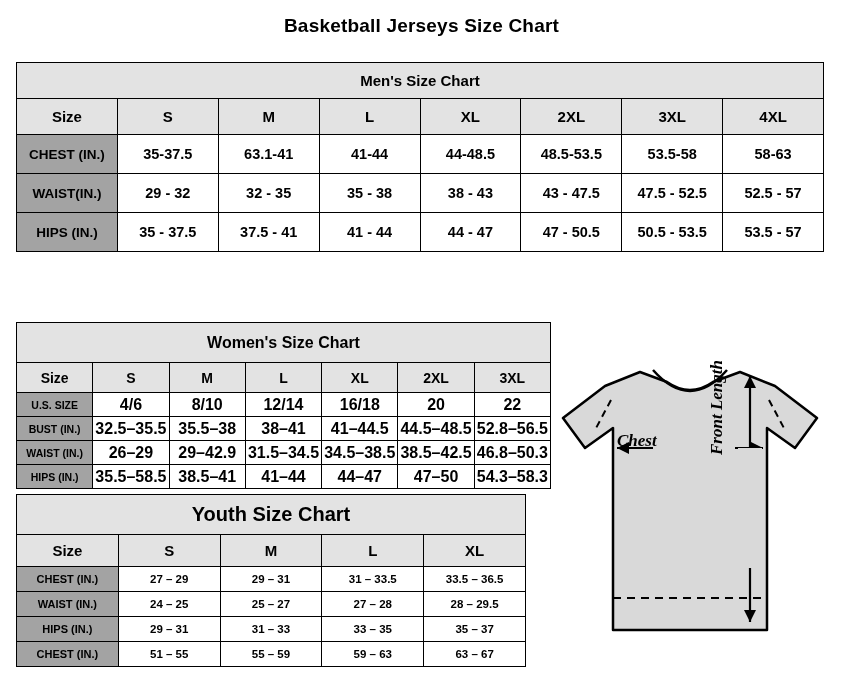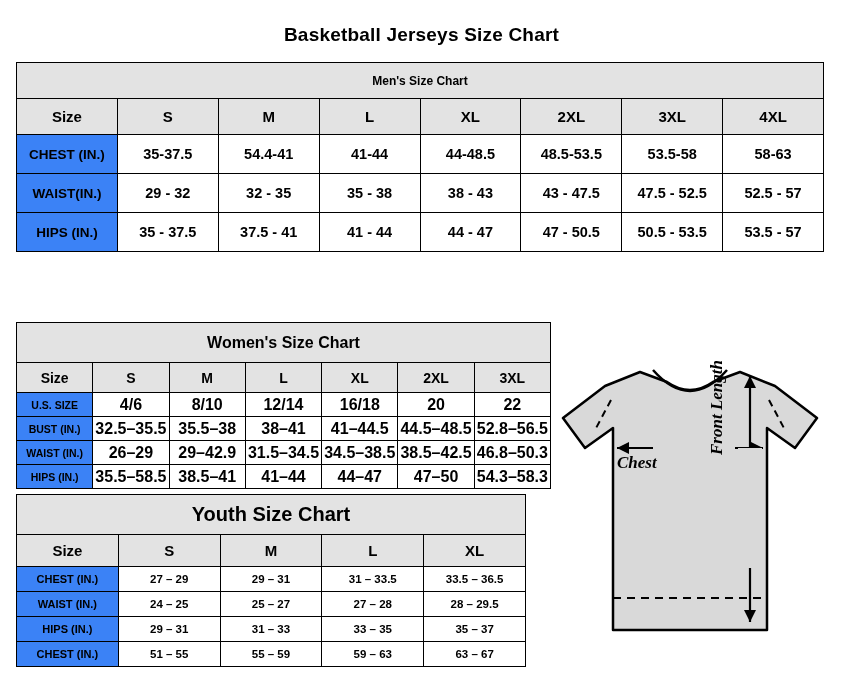--- a/index.html
+++ b/index.html
@@ -10,21 +10,21 @@
     font-family: "Liberation Sans", sans-serif;
     color: #000;
     overflow: hidden;
   }
   .page { position: relative; width: 843px; height: 679px; }
 
   .page-title {
     text-align: center;
     font-size: 19px;
     font-weight: bold;
-    padding-top: 24px;
+    padding-top: 15px;
     letter-spacing: 0.2px;
   }
 
   table {
     border-collapse: collapse;
     table-layout: fixed;
   }
   table td, table th {
     border: 1px solid #000;
     text-align: center;
@@ -36,31 +36,31 @@
     background: #e3e3e3;
     font-size: 16px;
     font-weight: bold;
     height: 34px;
   }
   .hdr-row td {
     background: #e3e3e3;
     font-weight: bold;
   }
   .rowlabel {
-    background: #3b82f6;
+    background: #a3a3a3;
   }
 
   
   #men-table {
     position: absolute;
     left: 16px; top: 62px;
     width: 808px;
   }
   #men-table td { height: 39px; font-size: 14.5px; }
-  #men-table .tbl-caption { height: 36px; font-size: 12px; }
+  #men-table .tbl-caption { height: 36px; font-size: 15px; }
   #men-table .hdr-row td { font-size: 15px; height: 36px; }
   #men-table .rowlabel { font-size: 13.5px; }
 
   
   #women-table {
     position: absolute;
     left: 16px; top: 299px;
     width: 535px;
     margin-top: 23px;
   }
@@ -81,21 +81,21 @@
   #youth-table .rowlabel { font-size: 11px; }
 
   
   #shirt-figure {
     position: absolute;
     left: 545px; top: 340px;
     width: 290px; height: 330px;
   }
   .chest-label {
     position: absolute;
-    left: 617px; top: 453px;
+    left: 617px; top: 431px;
     font-family: "Liberation Serif", serif;
     font-style: italic;
     font-weight: bold;
     font-size: 17px;
   }
   .front-length-label {
     position: absolute;
     left: 707px; top: 455px;
     font-family: "Liberation Serif", serif;
     font-style: italic;
@@ -124,21 +124,21 @@
         <td>M</td>
         <td>L</td>
         <td>XL</td>
         <td>2XL</td>
         <td>3XL</td>
         <td>4XL</td>
       </tr>
       <tr>
         <td class="rowlabel">CHEST (IN.)</td>
         <td>35-37.5</td>
-        <td>54.4-41</td>
+        <td>63.1-41</td>
         <td>41-44</td>
         <td>44-48.5</td>
         <td>48.5-53.5</td>
         <td>53.5-58</td>
         <td>58-63</td>
       </tr>
       <tr>
         <td class="rowlabel">WAIST(IN.)</td>
         <td>29 - 32</td>
         <td>32 - 35</td>

